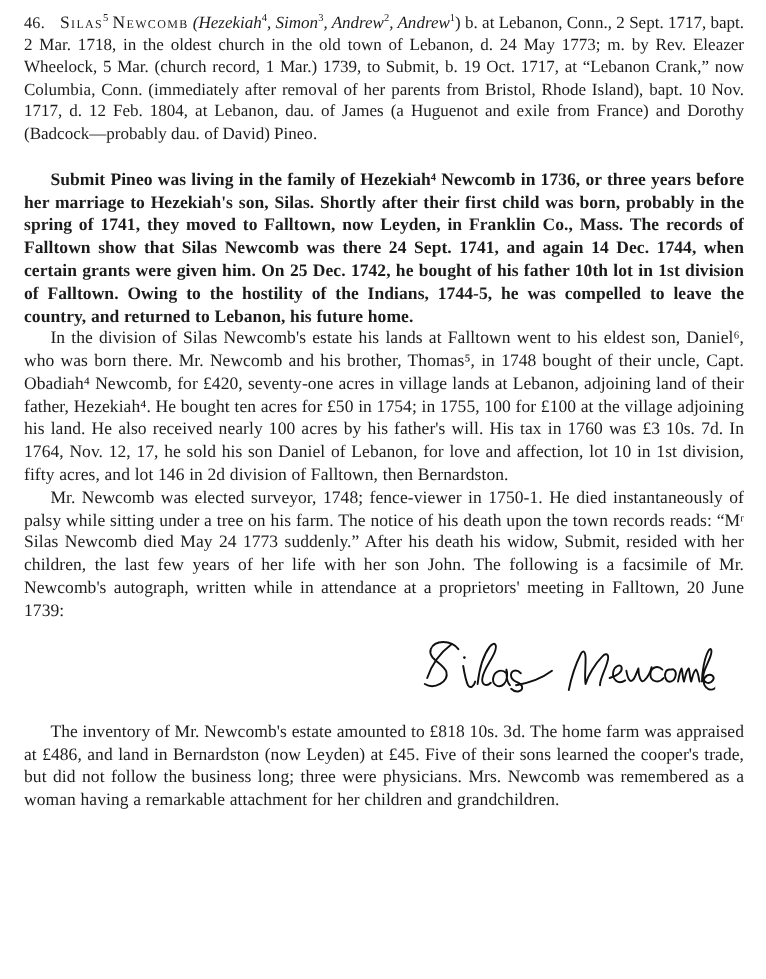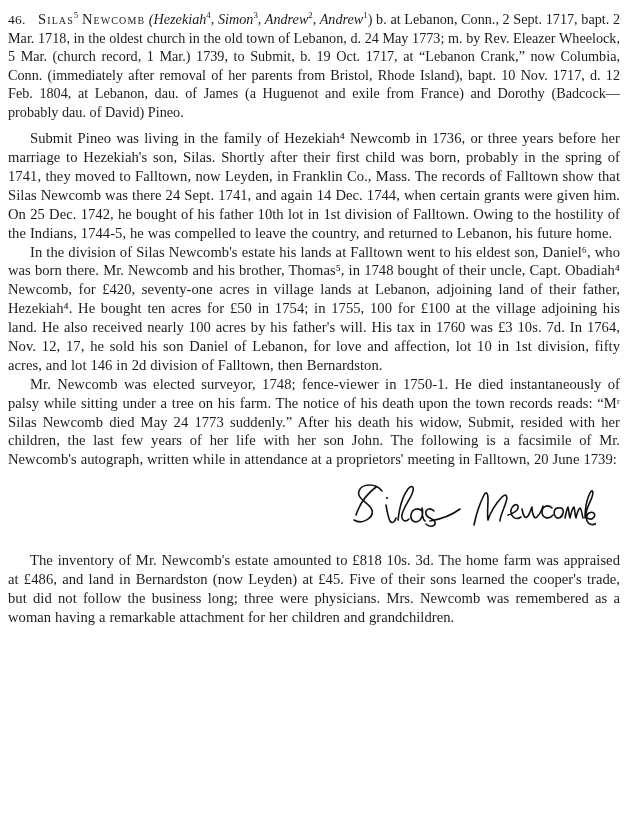--- a/index.html
+++ b/index.html
@@ -12,21 +12,21 @@
     height: 816px;
     font-family: "Liberation Serif", "DejaVu Serif", serif;
     color: #1c1c1c;
     overflow: hidden;
   }
   .page {
     position: relative;
     width: 638px;
     height: 816px;
     box-sizing: border-box;
-    padding: 10px 18px 8px 8px;
+    padding: 10px 18px 8px 20px;
   }
   
   .entry {
     display: block;
     font-size: 14.2px;
     line-height: 1.30;
     text-align: justify;
   }
   .entry-head {
     text-indent: 0;
@@ -55,21 +55,22 @@
   p.para {
     margin: 0;
     font-size: 14.6px;
     line-height: 1.295;
     text-align: justify;
     text-indent: 22px;
     letter-spacing: 0.05px;
     word-spacing: 0.2px;
   }
   p.para.first {
-    margin-top: 8px;
+    margin-top: 20px;
+    font-weight: bold;
   }
   
   .signature-wrap {
     position: relative;
     height: 72px;
     margin: 6px 0 4px 0;
   }
   .signature {
     position: absolute;
     right: 24px;

